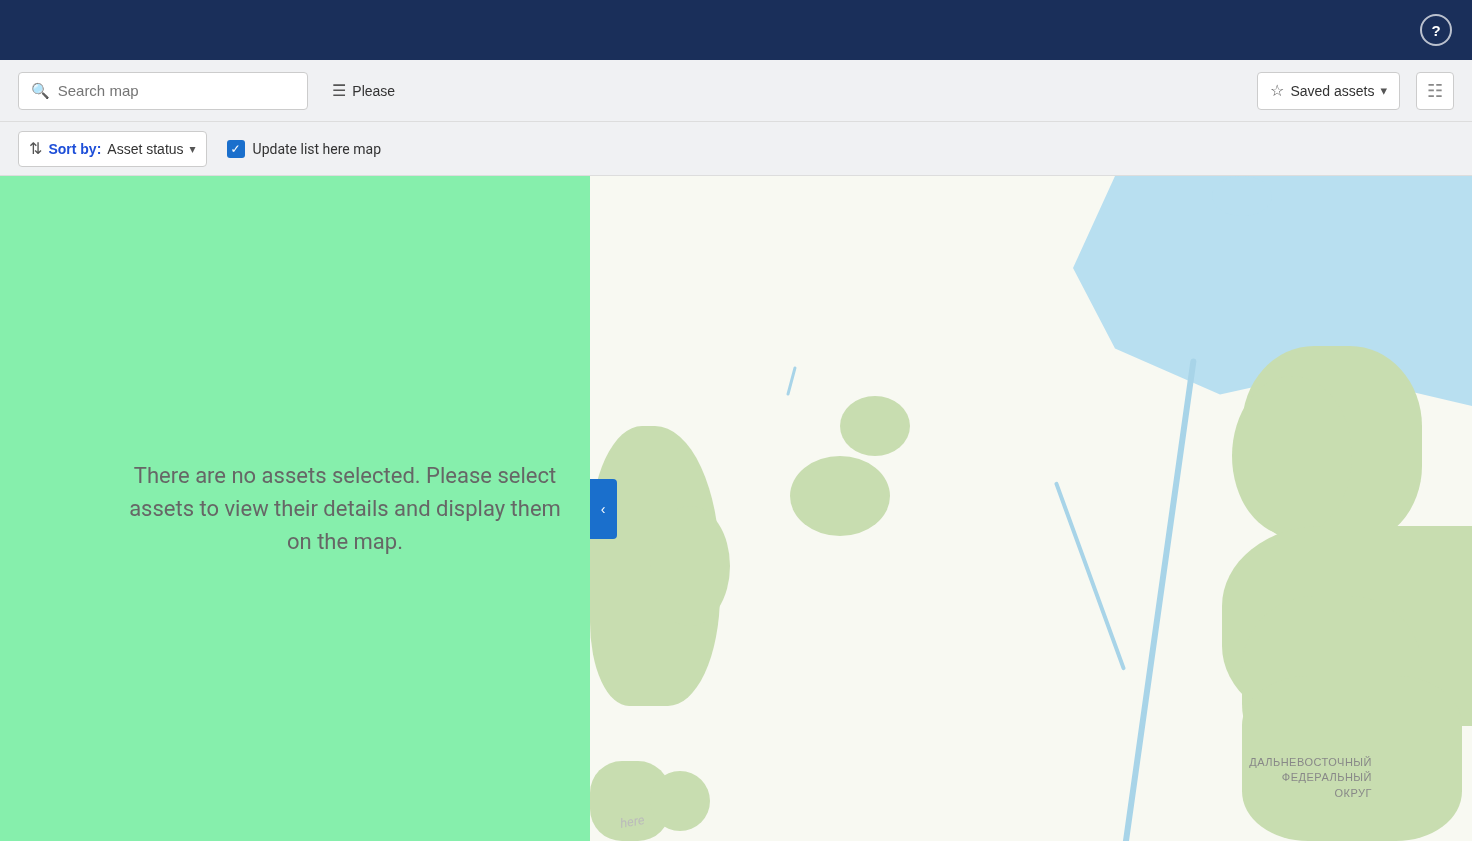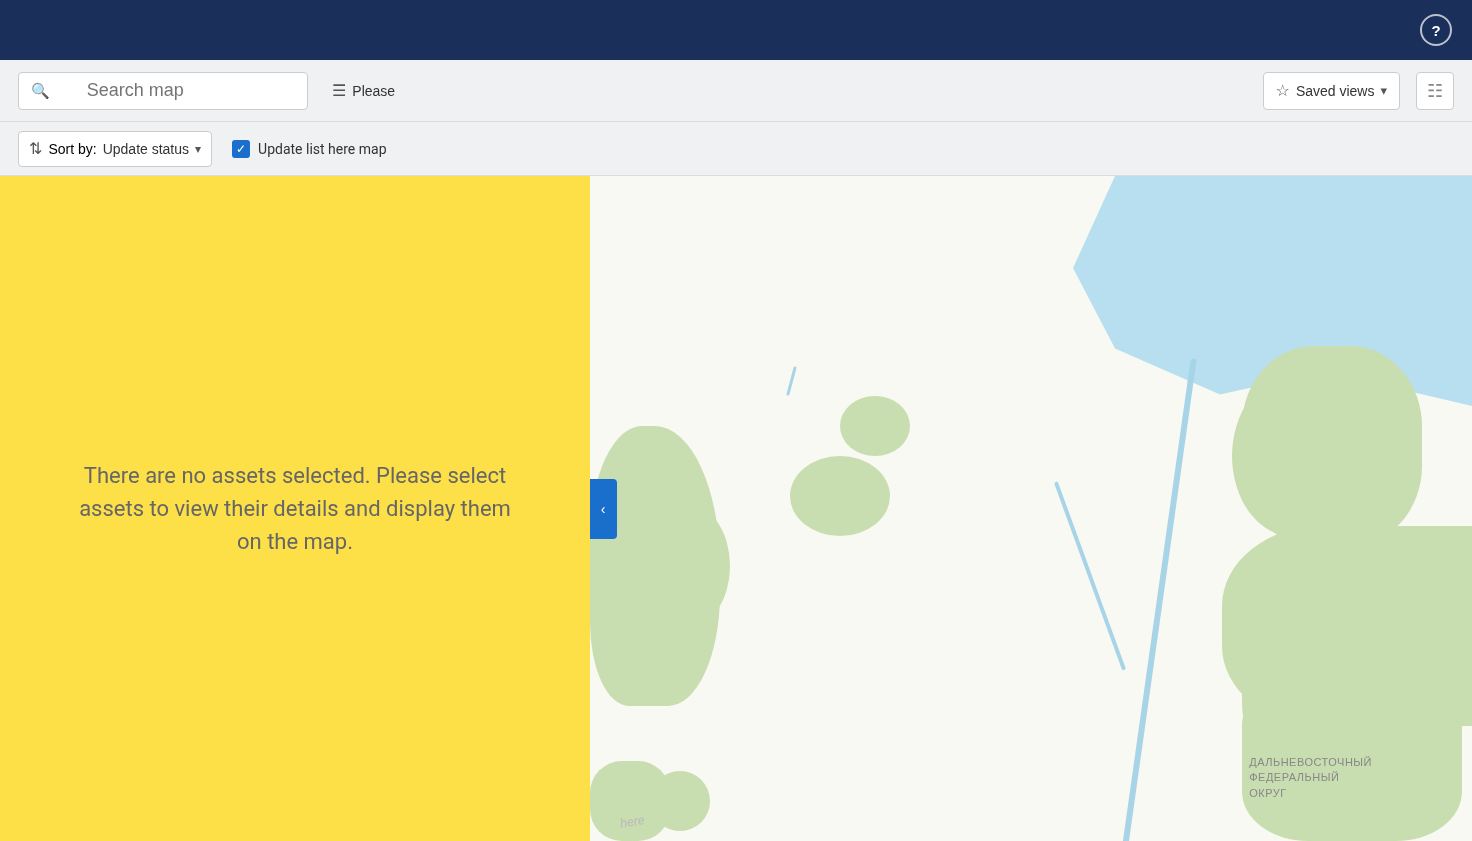--- a/index.html
+++ b/index.html
@@ -43,21 +43,21 @@
       background: white;
       border: 1px solid #ccc;
       border-radius: 4px;
       padding: 0 12px;
       width: 290px;
       height: 38px;
       gap: 8px;
     }
     .search-box input {
       border: none; outline: none; background: transparent;
-      font-size: 18px; color: #555; width: 100%; margin-left: 29px;
+      font-size: 15px; color: #555; width: 100%;
     }
     .search-icon { color: #888; font-size: 15px; }
 
     .filters-btn {
       display: flex; align-items: center; gap: 6px;
       background: transparent; border: none;
       font-size: 14px; color: #333; cursor: pointer;
       padding: 6px 8px; border-radius: 4px;
     }
     .filters-icon { font-size: 16px; color: #555; }
@@ -94,21 +94,21 @@
       z-index: 10;
     }
     .sort-btn {
       display: flex; align-items: center; gap: 6px;
       background: white; border: 1px solid #ccc;
       border-radius: 4px; padding: 6px 10px;
       font-size: 14px; color: #333; cursor: pointer;
       height: 36px;
     }
     .sort-icon { font-size: 16px; color: #555; }
-    .sort-label { color: #000000; }
+    .sort-label { color: #1d4ed8; font-weight: bold; }
     .sort-value { color: #333; font-weight: 500; }
     .sort-arrow { color: #555; font-size: 12px; }
 
     .update-list-label {
       display: flex; align-items: center; gap: 8px;
       font-size: 14px; color: #333; cursor: pointer;
     }
     .checkbox-checked {
       width: 18px; height: 18px;
       background: #1a6fcc; border-radius: 3px;
@@ -119,24 +119,24 @@
     
     .main-content {
       display: flex;
       height: calc(841px - 60px - 62px - 54px);
       position: relative;
     }
 
     
     .left-panel {
       width: 590px;
-      background: #fde047;
-      display: flex;
-      align-items: center;
-      justify-content: center;
+      background: #86efac;
+      display: flex;
+      align-items: center;
+      justify-content: flex-end;
       flex-shrink: 0;
       position: relative;
     }
     .no-assets-msg {
       text-align: center;
       color: #666;
       font-size: 22px;
       line-height: 1.5;
       max-width: 490px;
       padding: 20px;
@@ -155,21 +155,21 @@
       background: #f8f9f2;
       position: relative;
       overflow: hidden;
     }
 
     
     .map-label {
       position: absolute;
       font-size: 11px;
       color: #888;
-      text-align: left;
+      text-align: right;
       font-family: sans-serif;
       text-transform: uppercase;
       letter-spacing: 0.5px;
       line-height: 1.4;
     }
 
     
     .here-watermark {
       position: absolute;
       bottom: 12px;
@@ -214,34 +214,34 @@
 
   <button class="filters-btn">
     <span class="filters-icon">☰</span>
     <span>Please</span>
   </button>
 
   <div class="spacer"></div>
 
   <button class="saved-views-btn">
     <span class="star-icon">☆</span>
-    <span>Saved views</span>
+    <span>Saved assets</span>
     <span class="chevron-icon">▾</span>
   </button>
 
   <div class="panel-toggle-top">
     <span style="font-size:18px; color:#888;">☷</span>
   </div>
 </div>
 
 <div class="secondary-toolbar">
   <button class="sort-btn">
     <span class="sort-icon">⇅</span>
     <span class="sort-label">Sort by:</span>
-    <span class="sort-value">Update status</span>
+    <span class="sort-value">Asset status</span>
     <span class="sort-arrow">▾</span>
   </button>
 
   <label class="update-list-label">
     <div class="checkbox-checked">
       <span>✓</span>
     </div>
     <span>Update list here map</span>
   </label>
 </div>

